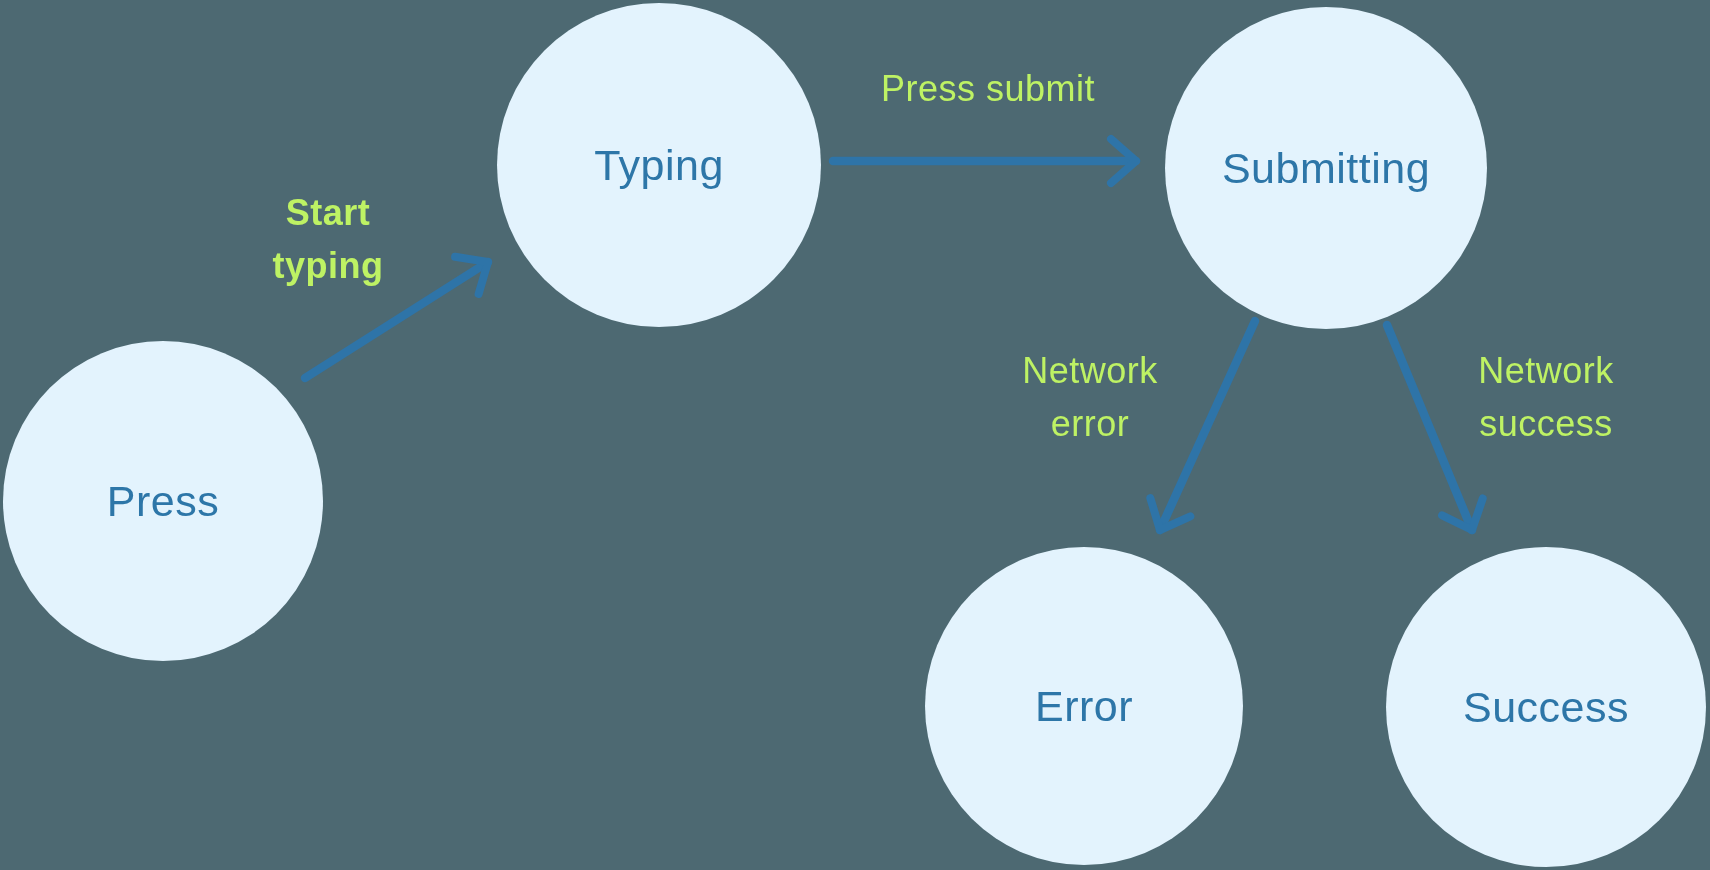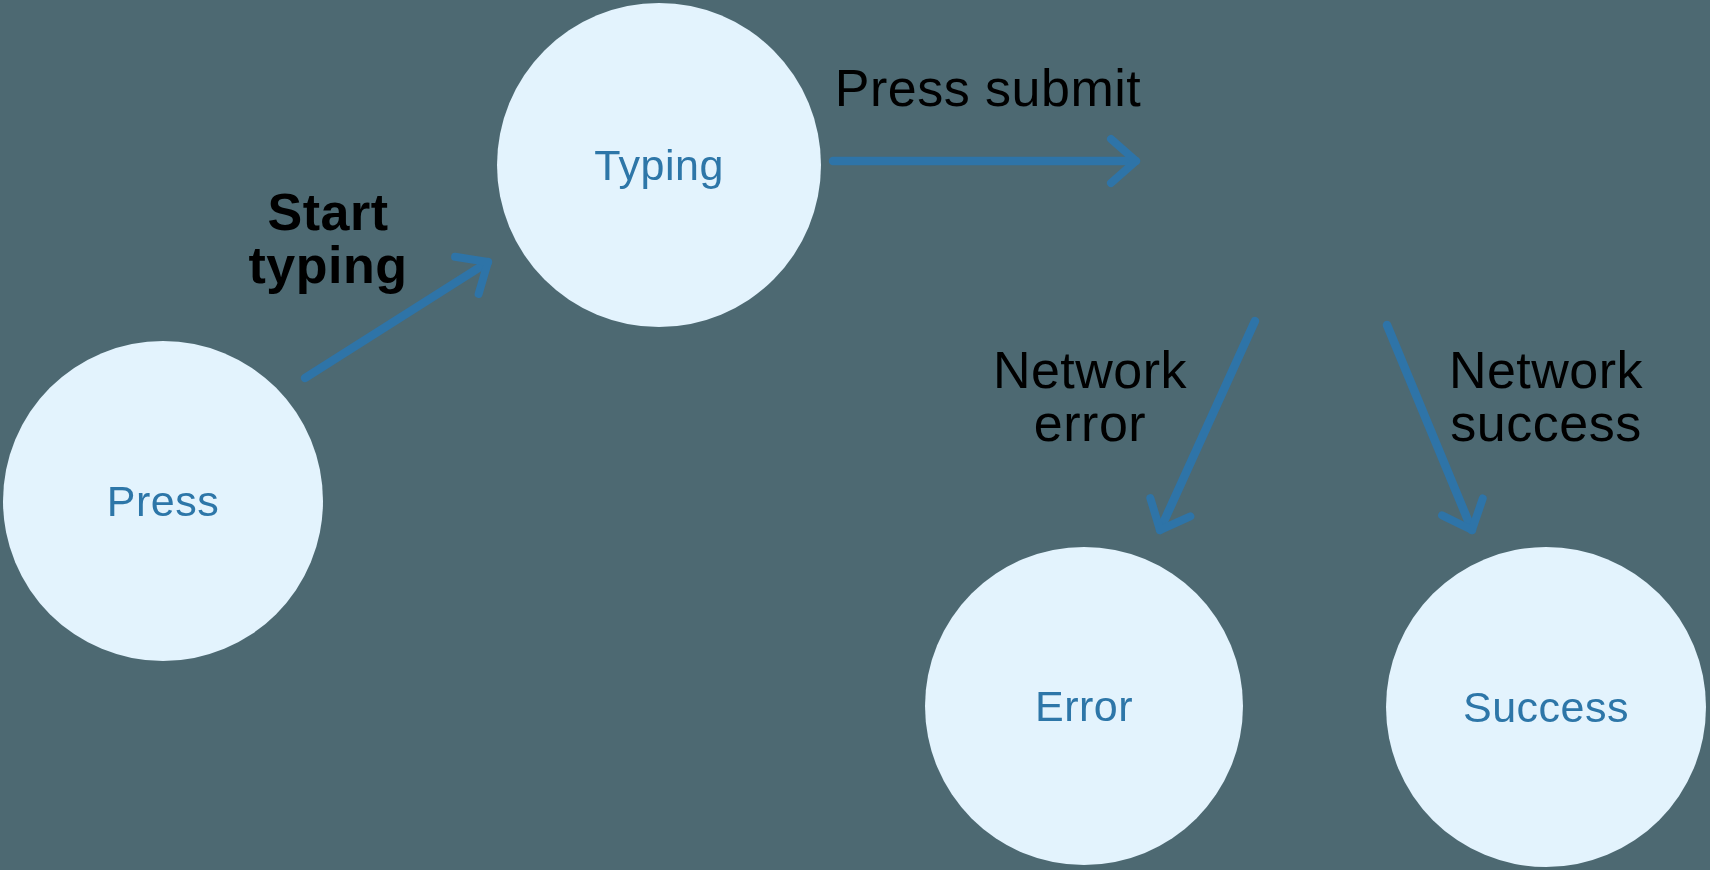--- a/index.html
+++ b/index.html
@@ -39,22 +39,22 @@
   
   #node-empty      { left: 3px;    top: 341px; width: 320px; height: 320px; }
   #node-typing     { left: 497px;  top: 3px;   width: 324px; height: 324px; }
   #node-submitting { left: 1165px; top: 7px;   width: 322px; height: 322px; }
   #node-error      { left: 925px;  top: 547px; width: 318px; height: 318px; }
   #node-success    { left: 1386px; top: 547px; width: 320px; height: 320px; }
 
   .edge-label {
     position: absolute;
     transform: translate(-50%, -50%);
-    color: #000000;
-    font-size: 52px;
+    color: #bef264;
+    font-size: 36px;
     font-weight: 500;
     line-height: 53px;
     letter-spacing: 0.5px;
     text-align: center;
     white-space: pre-line;
   }
   
   #label-start-typing    { left: 328px;  top: 239px; font-weight: bold; }
   #label-press-submit    { left: 988px;  top: 88px;  }
   #label-network-error   { left: 1090px; top: 397px; }
@@ -78,20 +78,23 @@
   </svg>
 
   <div class="node" id="node-empty">
     <span class="node-label">Press</span>
   </div>
 
   <div class="node" id="node-typing">
     <span class="node-label">Typing</span>
   </div>
 
+  <div class="node" id="node-submitting">
+    <span class="node-label">Submitting</span>
+  </div>
 
   <div class="node" id="node-error">
     <span class="node-label">Error</span>
   </div>
 
   <div class="node" id="node-success">
     <span class="node-label">Success</span>
   </div>
 
   <div class="edge-label" id="label-start-typing">Start

